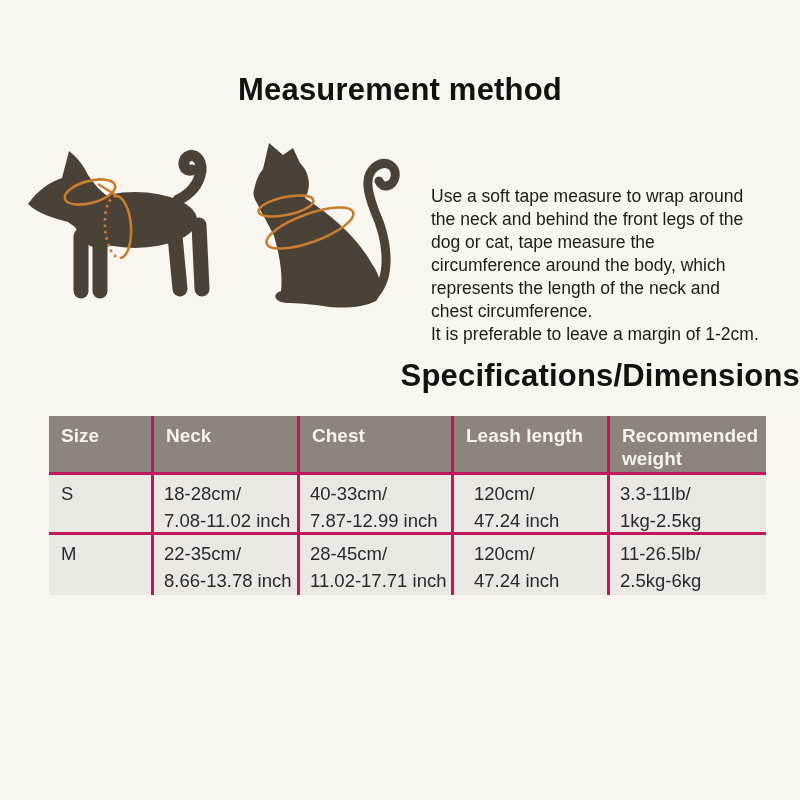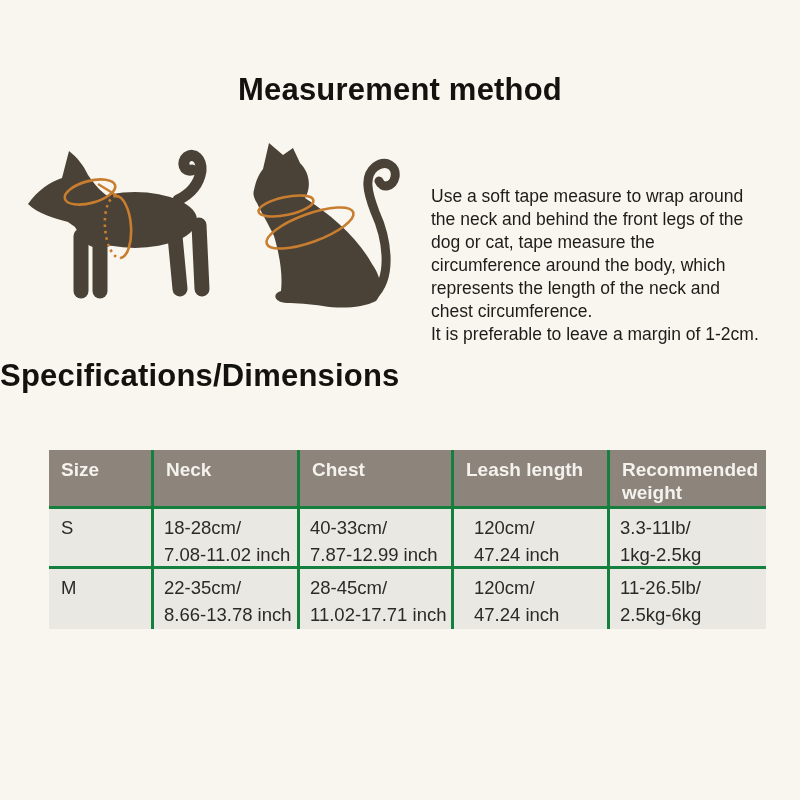--- a/index.html
+++ b/index.html
@@ -9,39 +9,39 @@
     font-family:"Liberation Sans", sans-serif;
     color:#1c1a18;
   }
   .h1{
     position:absolute;left:0;top:72px;width:800px;
     text-align:center;font-size:31px;font-weight:700;color:#14120f;
     letter-spacing:0.2px;
   }
   .h2{
     position:absolute;left:0;top:358px;width:800px;
-    text-align:left;font-size:31px;font-weight:700;color:#14120f;
+    text-align:right;font-size:31px;font-weight:700;color:#14120f;
     letter-spacing:0.2px;
   }
   .instructions{
     position:absolute;left:431px;top:143px;width:365px;
     font-size:17.5px;line-height:23px;color:#1e1c19;
     font-weight:500;
     margin-top:42px;
   }
   .instructions div{white-space:nowrap;}
   .dog-wrap{position:absolute;left:10px;top:140px;width:225px;height:195px;}
   .cat-wrap{position:absolute;left:232px;top:136px;width:198px;height:205px;}
   .spec-table{
-    position:absolute;left:49px;top:450px;width:717px;
+    position:absolute;left:49px;top:416px;width:717px;
     display:grid;
     grid-template-columns:102px 143px 151px 153px 156px;
     grid-template-rows:56px 57px 60px;
     gap:3px;
-    background:#15803d;
+    background:#be185d;
   }
   .th{
     background:#8d847b;color:#f4f2ed;
     font-size:19px;font-weight:700;line-height:23px;
     padding:8px 0 0 12px;
   }
   .td{
     background:#eae8e3;color:#2b2a27;
     font-size:18.5px;line-height:27px;
     padding:5px 0 0 10px;

